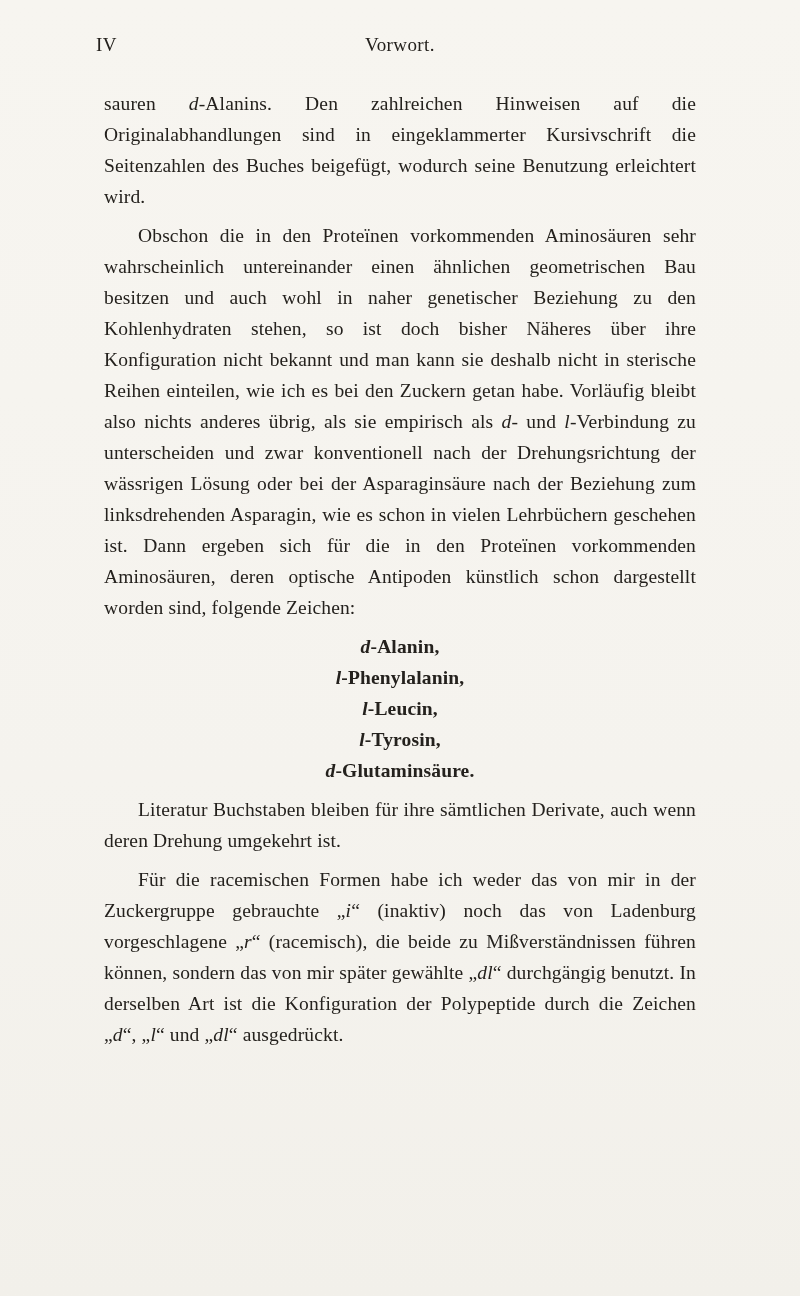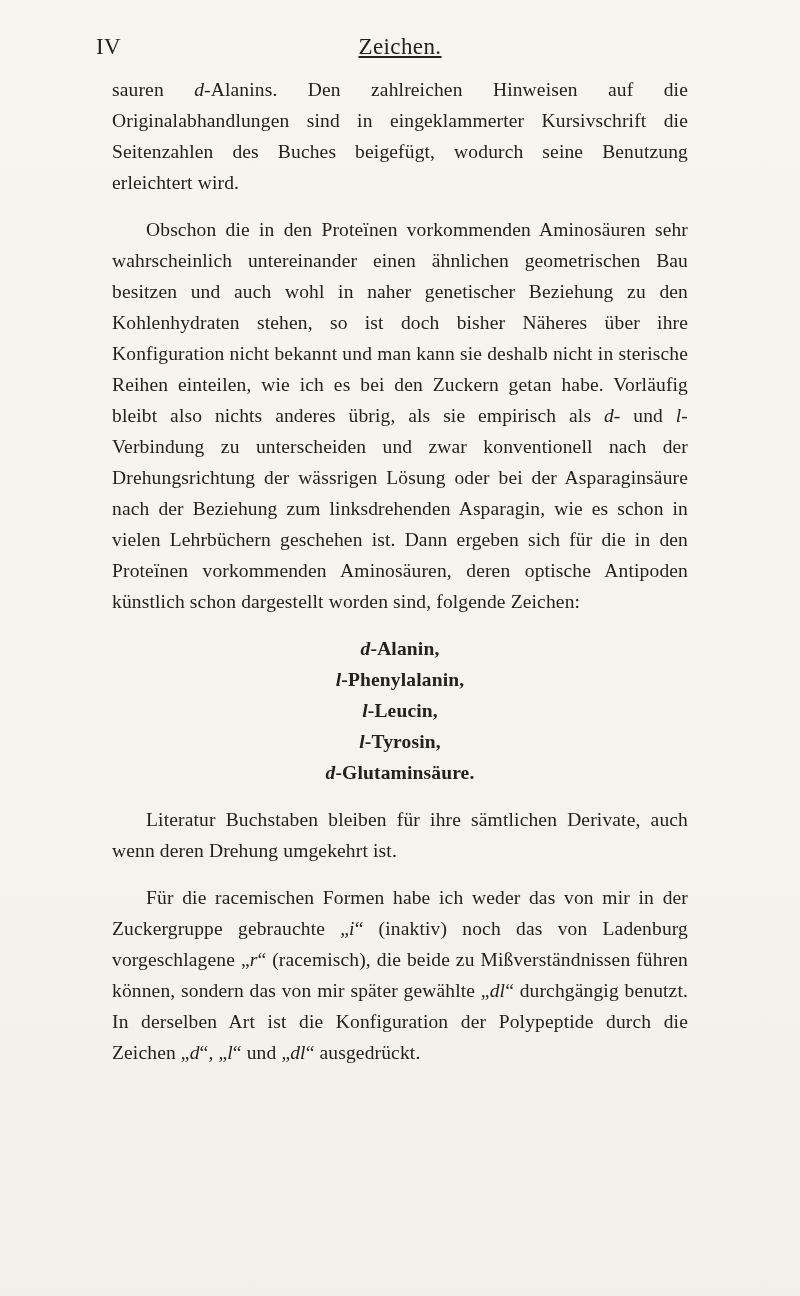--- a/index.html
+++ b/index.html
@@ -18,44 +18,43 @@
     height: 1296px;
     box-sizing: border-box;
     background: #f6f4ef;
     background: linear-gradient(180deg, #f7f5f0 0%, #f5f3ee 60%, #f2f0ea 100%);
     color: #24211d;
     padding: 34px 96px 40px 96px;
     overflow: hidden;
   }
   .header {
     position: relative;
-    font-size: 23px;
+    font-size: 19px;
     letter-spacing: 0.4px;
-    margin-bottom: 16px;
+    margin-bottom: 30px;
     height: 24px;
-    text-decoration: underline;
   }
   .page-number {
     position: absolute;
     left: 0;
     top: 0;
   }
   .running-title {
     display: block;
     width: 100%;
     text-align: center;
   }
   .body-text {
     font-size: 19.5px;
     line-height: 31px;
     text-align: justify;
     letter-spacing: 0.15px;
   }
   .body-text p {
-    margin: 16px;
+    margin: 8px;
     text-indent: 34px;
   }
   .body-text p.no-indent {
     text-indent: 0;
   }
   .compound-list {
     margin: 4px 0 6px 0;
     text-align: center;
     font-weight: bold;
   }
@@ -66,21 +65,21 @@
     font-style: italic;
   }
 </style>
 </head>
 <body>
 
 <div class="page">
 
   <div class="header">
     <span class="page-number">IV</span>
-    <span class="running-title">Zeichen.</span>
+    <span class="running-title">Vorwort.</span>
   </div>
 
   <div class="body-text">
 
     <p class="no-indent">sauren <i>d</i>-Alanins. Den zahlreichen Hinweisen auf die Originalabhandlungen sind in eingeklammerter Kursivschrift die Seitenzahlen des Buches beigefügt, wodurch seine Benutzung erleichtert wird.</p>
 
 
     <p>Obschon die in den Proteïnen vorkommenden Aminosäuren sehr wahrscheinlich untereinander einen ähnlichen geometrischen Bau besitzen und auch wohl in naher genetischer Beziehung zu den Kohlenhydraten stehen, so ist doch bisher Näheres über ihre Konfiguration nicht bekannt und man kann sie deshalb nicht in sterische Reihen einteilen, wie ich es bei den Zuckern getan habe. Vorläufig bleibt also nichts anderes übrig, als sie empirisch als <i>d</i>- und <i>l</i>-Verbindung zu unterscheiden und zwar konventionell nach der Drehungsrichtung der wässrigen Lösung oder bei der Asparaginsäure nach der Beziehung zum linksdrehenden Asparagin, wie es schon in vielen Lehrbüchern geschehen ist. Dann ergeben sich für die in den Proteïnen vorkommenden Aminosäuren, deren optische Antipoden künstlich schon dargestellt worden sind, folgende Zeichen:</p>
 
     <div class="compound-list">

